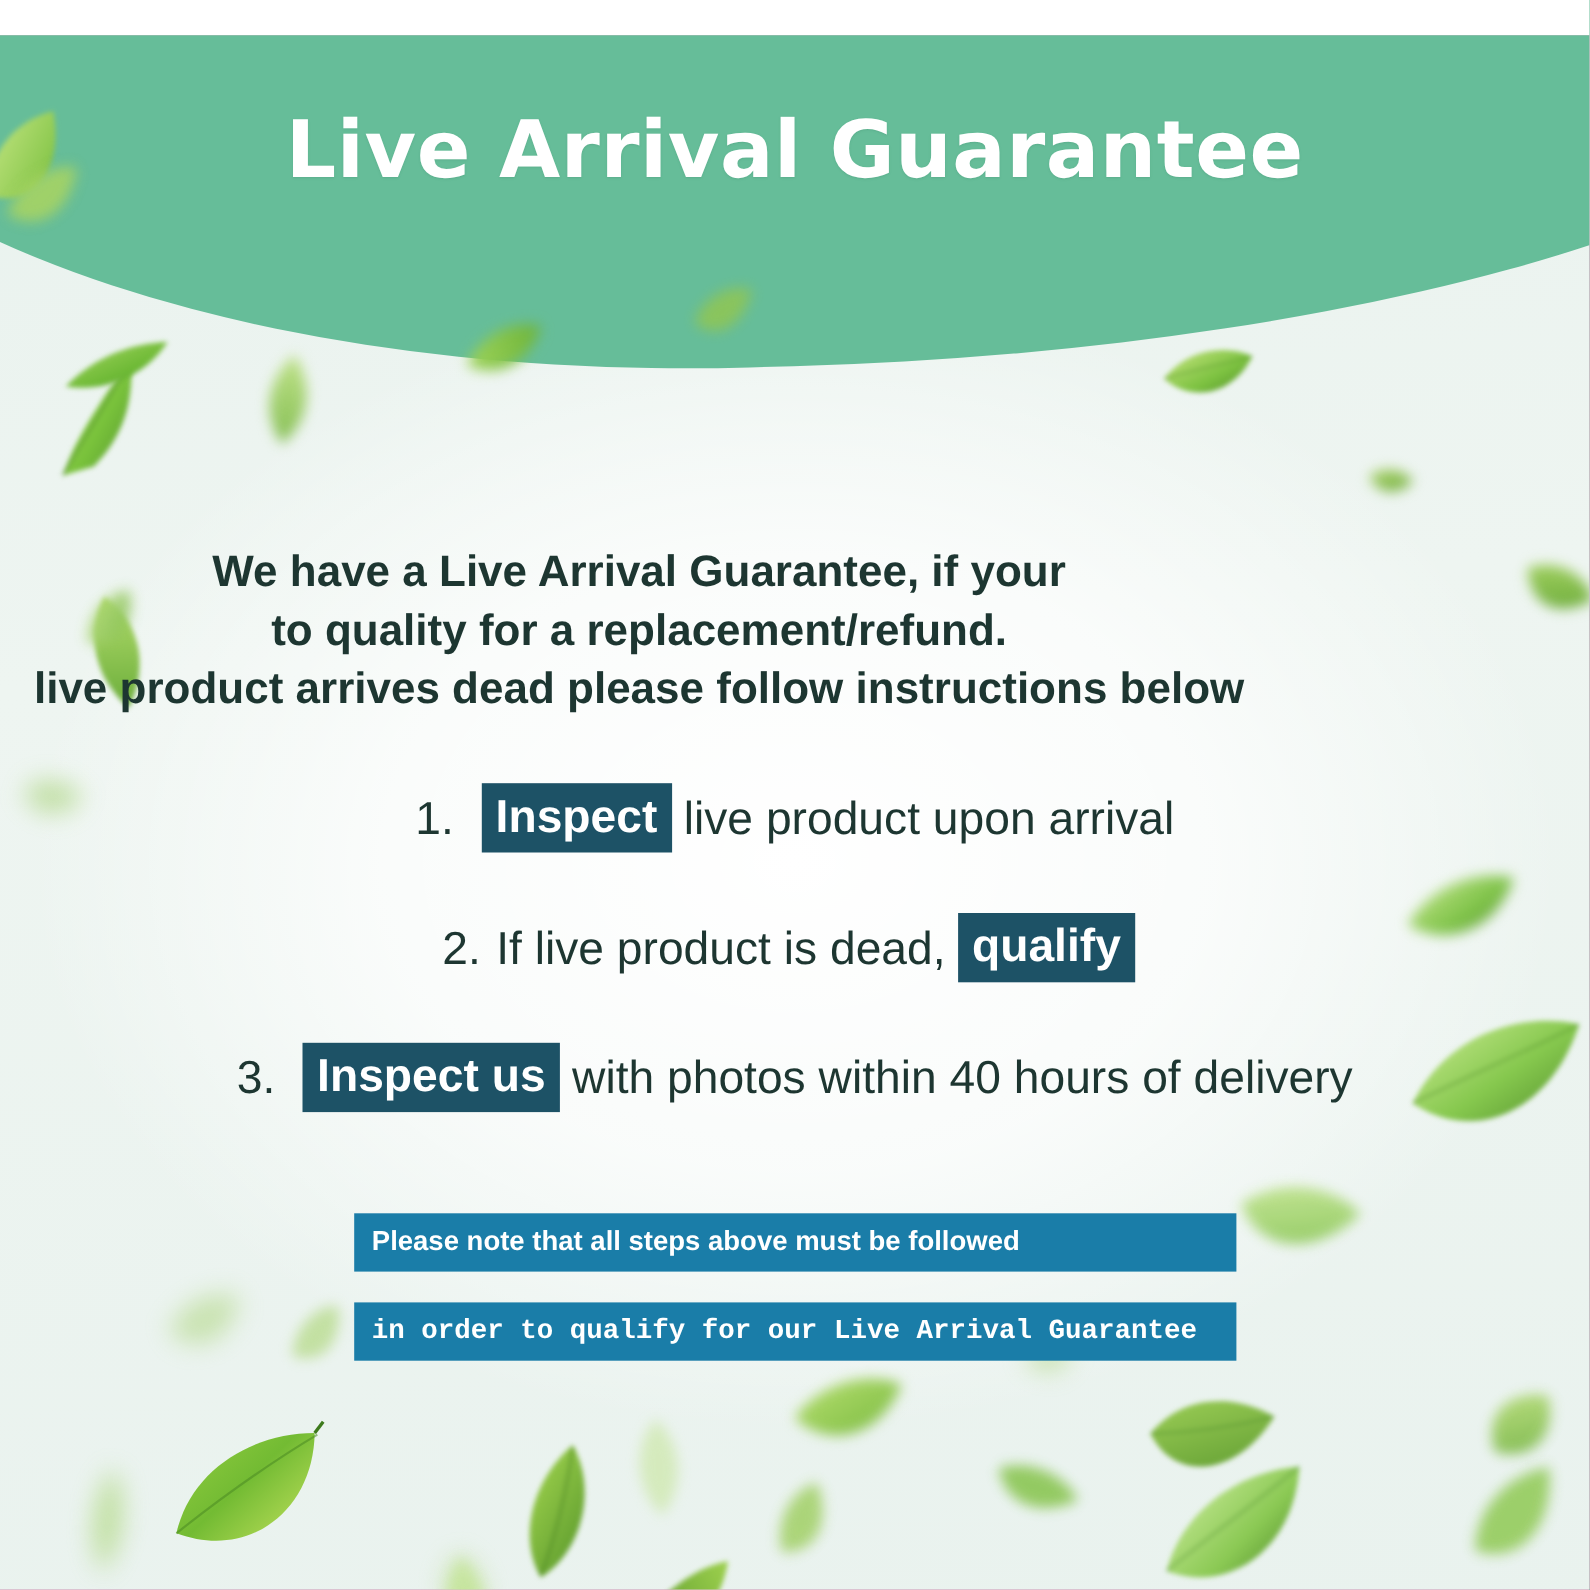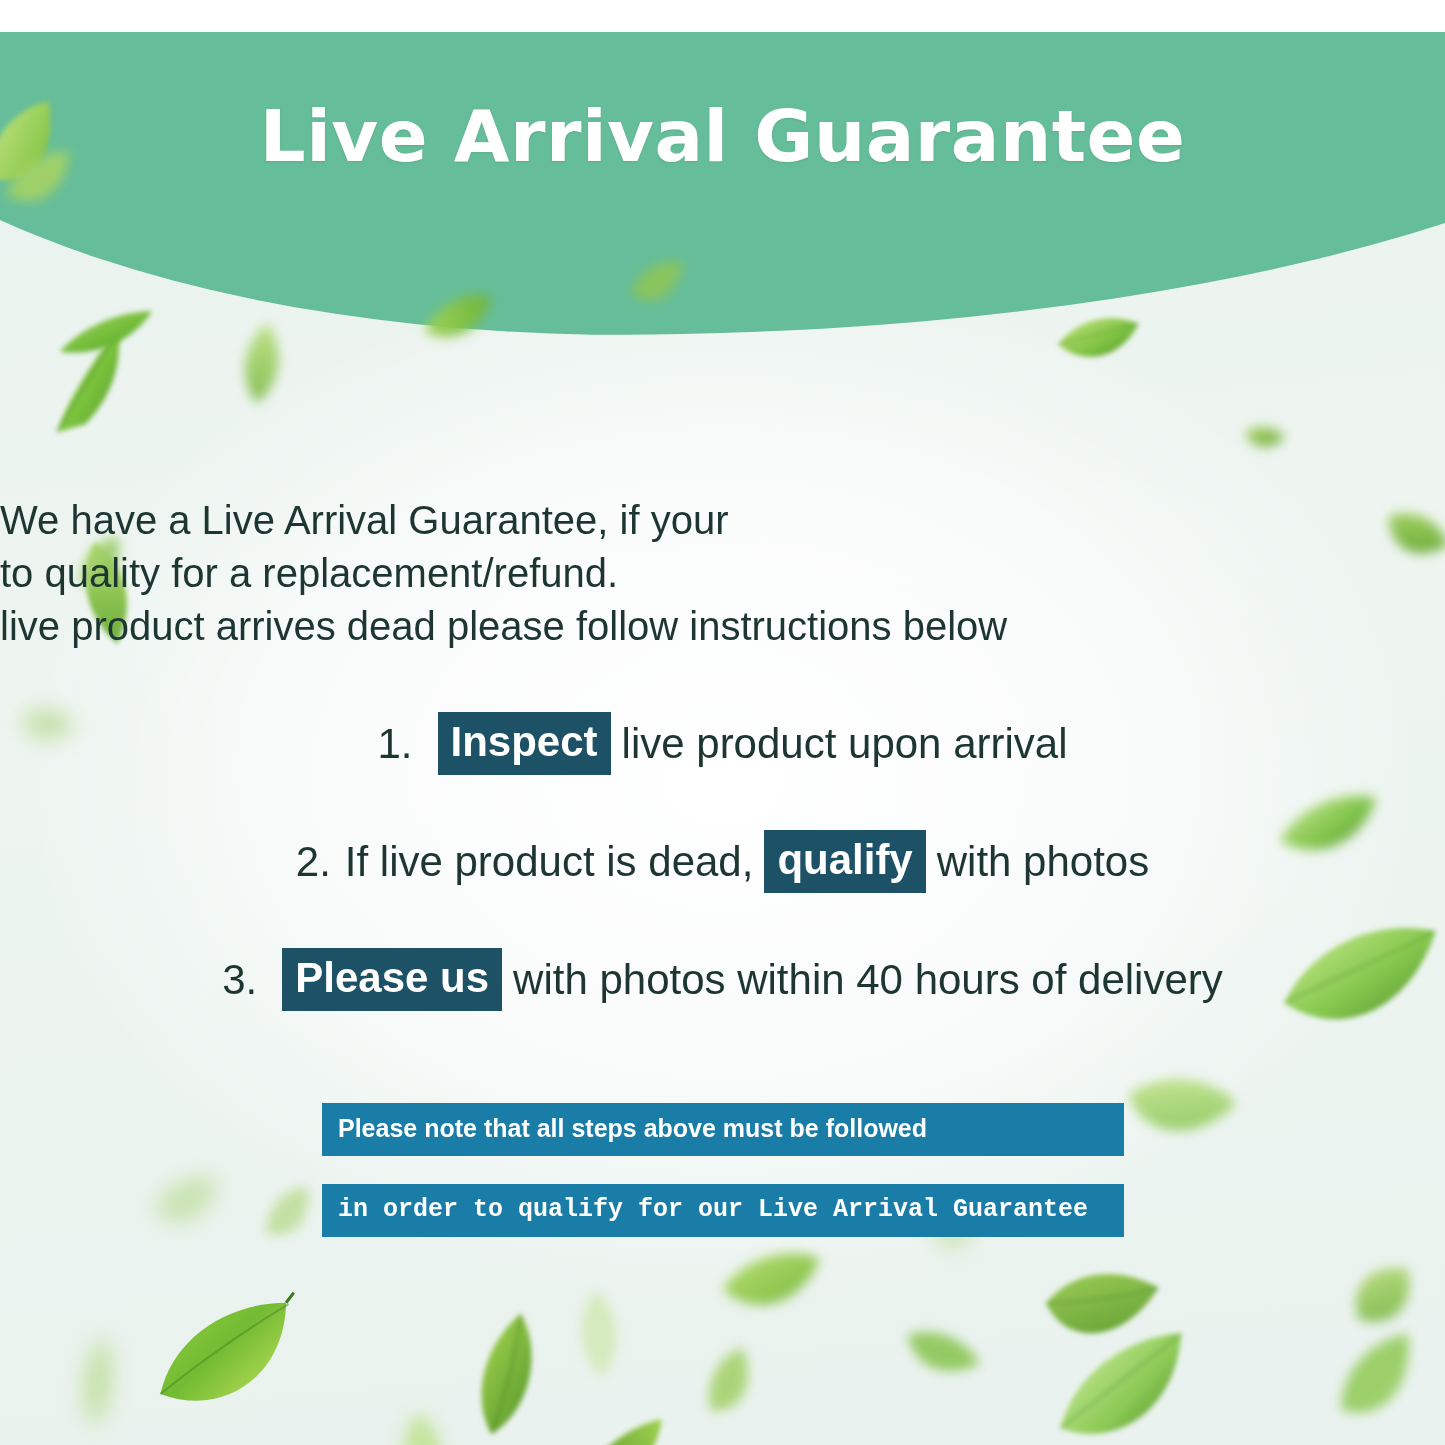--- a/index.html
+++ b/index.html
@@ -58,25 +58,25 @@
     z-index: 6;
     text-shadow: 0 1px 2px rgba(60,130,105,0.25);
   }
 
   
   .intro {
     position: absolute;
     left: 0;
     top: 462px;
     width: 1162px;
-    text-align: left;
+    text-align: center;
     color: #1d3631;
     font-size: 40px;
     line-height: 53px;
-    font-weight: 400;
+    font-weight: 700;
     z-index: 5;
   }
   .intro span { display: block; white-space: nowrap; }
 
   
   .steps {
     position: absolute;
     left: 0;
     top: 680px;
     width: 1445px;
@@ -464,26 +464,25 @@
     <div class="step">
       <span class="num">1.</span>
       <span class="hl">Inspect</span>
       <span class="seg">live product upon arrival</span>
     </div>
 
     <div class="step">
       <span class="num">2.</span>
       <span class="seg">If live product is dead,</span>
       <span class="hl">qualify</span>
-      <span class="seg">with photos</span>
     </div>
 
     <div class="step">
       <span class="num">3.</span>
-      <span class="hl">Please us</span>
+      <span class="hl">Inspect us</span>
       <span class="seg">with photos within 40 hours of delivery</span>
     </div>
 
   </div>
 
   <div class="notes">
     <div class="note-bar">Please note that all steps above must be followed</div>
     <div class="note-bar">in order to qualify for our Live Arrival Guarantee</div>
   </div>
 

